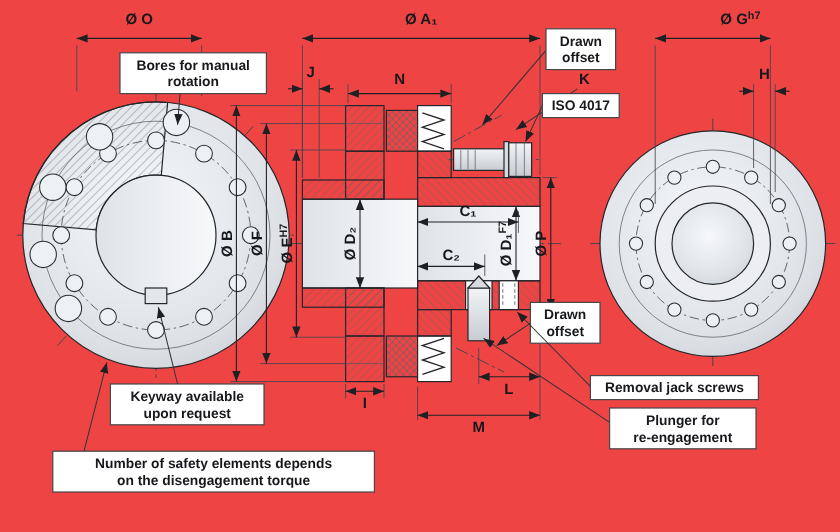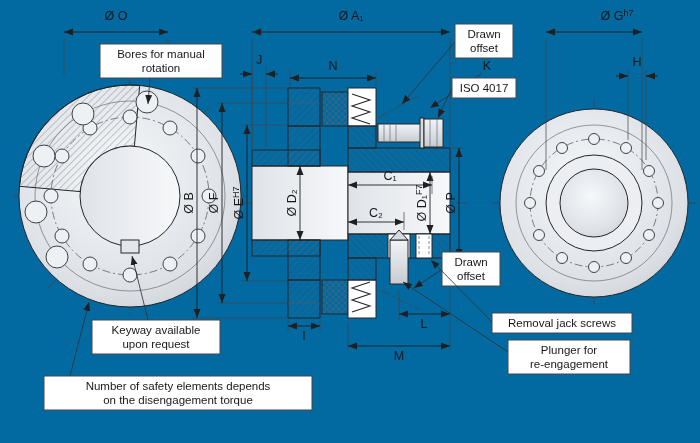--- a/index.html
+++ b/index.html
@@ -1,16 +1,16 @@
 <!DOCTYPE html>
 <html><head>
 <meta charset="utf-8">
 <style>
   html,body{margin:0;padding:0;background:#fff;}
-  .stage{position:relative;width:700px;height:443px;background:#0369a1;overflow:hidden;}
+  .stage{position:relative;width:700px;height:443px;background:#ef4444;overflow:hidden;font-weight:bold;}
   svg{display:block;}
   text{font-family:"Liberation Sans","DejaVu Sans",sans-serif;fill:#17181c;}
   .dt{font-size:12.5px;}
   .cot{font-size:11.5px;text-anchor:middle;}
   .sup{font-size:9px;}
   .cl{stroke:#41454c;stroke-width:0.8;stroke-dasharray:11 3 2.5 3;fill:none;}
   .ext{stroke:#41454c;stroke-width:0.7;}
   .dim{stroke:#1e2024;stroke-width:0.9;fill:none;}
   .ol{stroke:#23262a;stroke-width:1.1;fill:none;}
   .thin{stroke:#555a60;stroke-width:0.6;}

